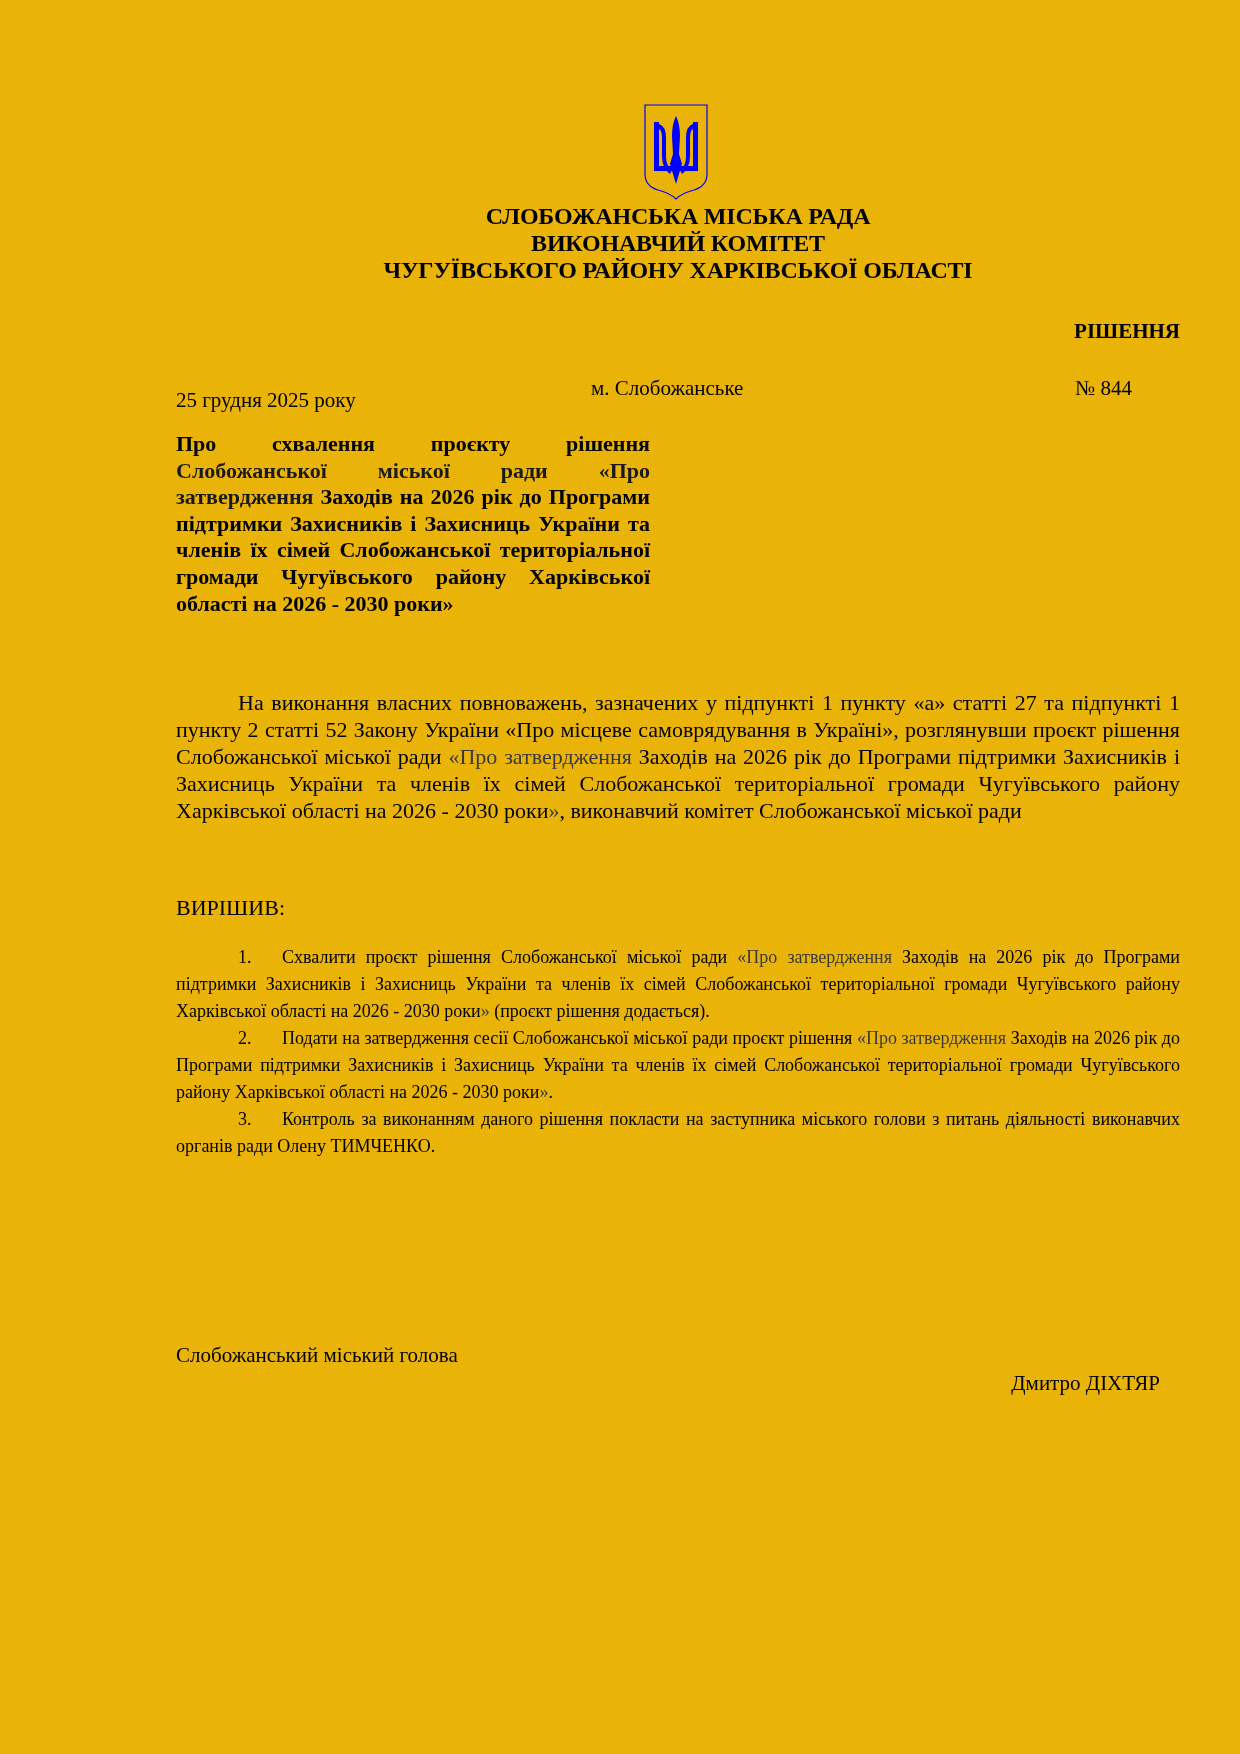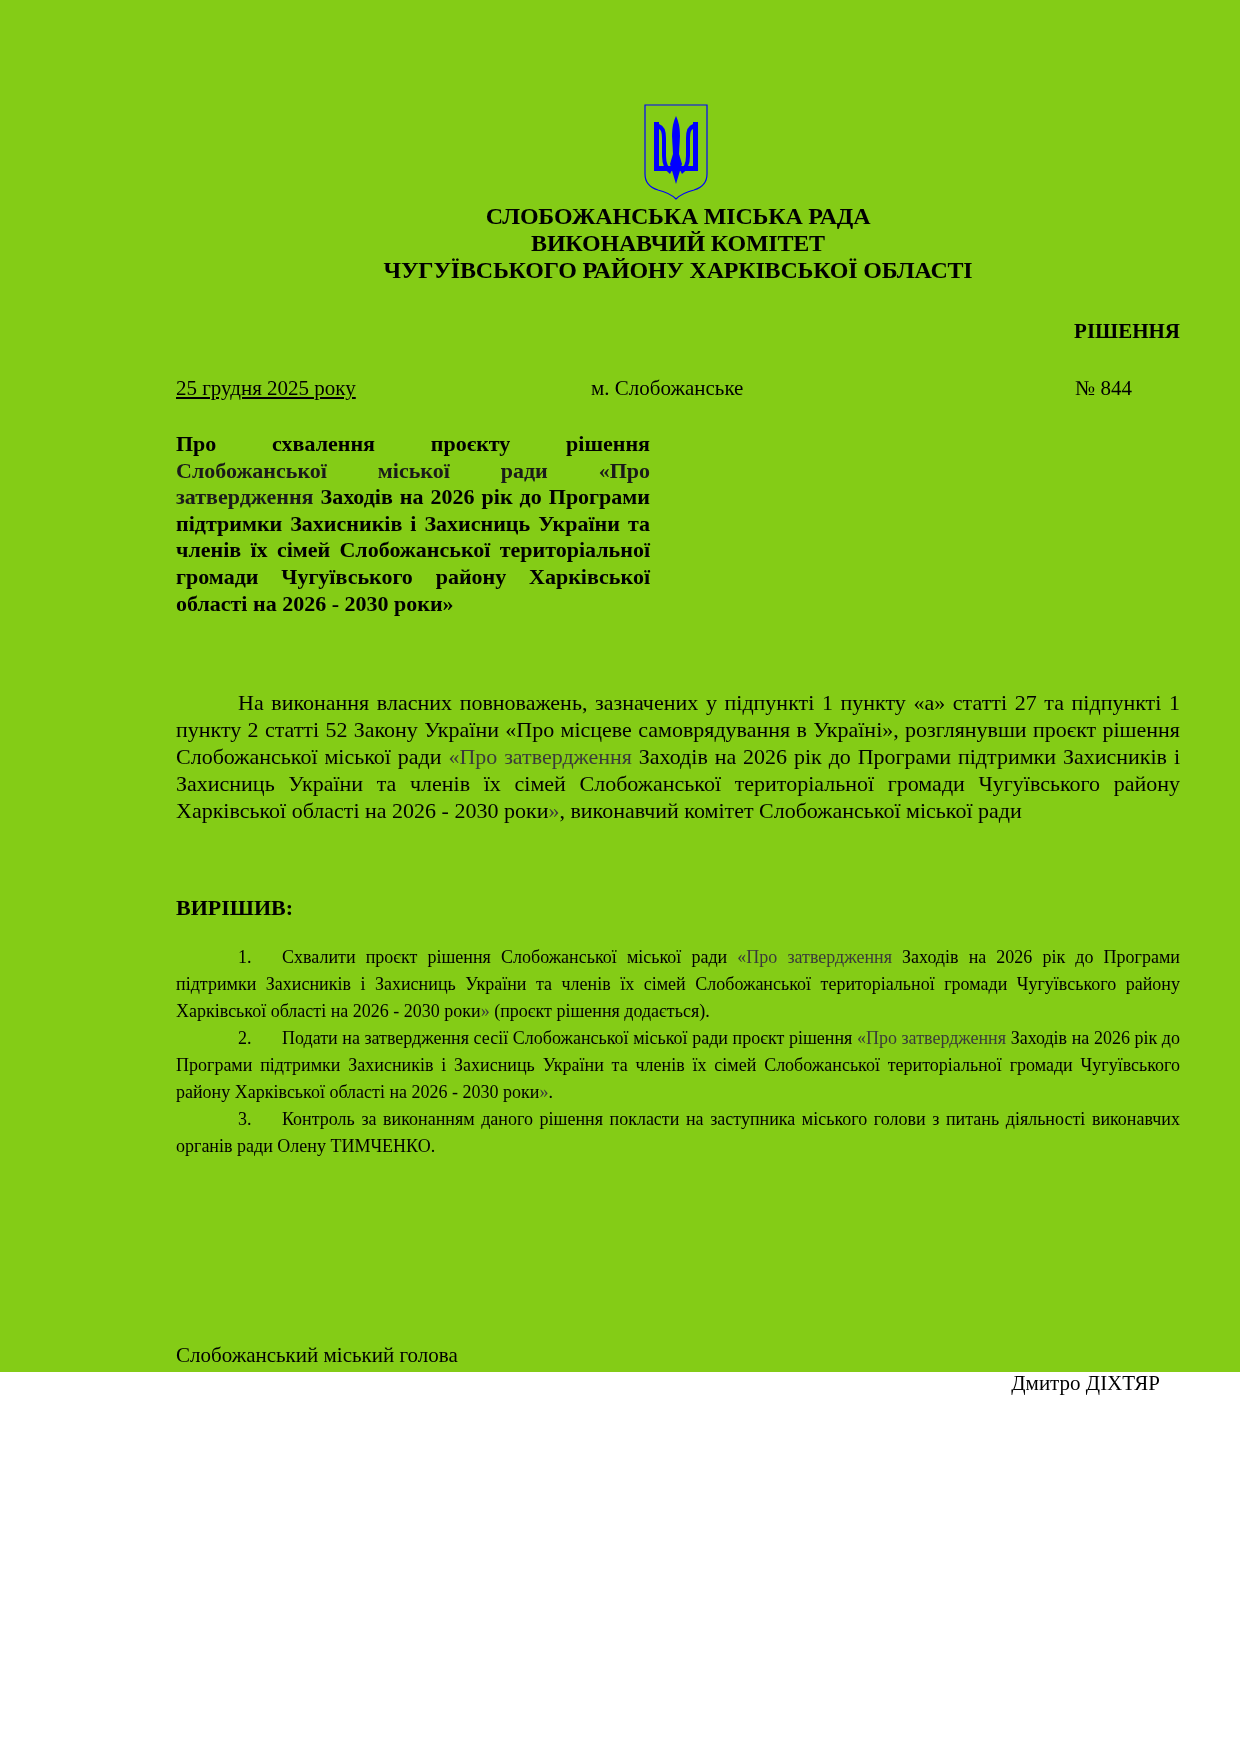--- a/index.html
+++ b/index.html
@@ -13,22 +13,22 @@
       position: relative;
       overflow: hidden;
       color: #000000;
       font-family: "Liberation Serif", "DejaVu Serif", serif;
     }
     .page {
       position: absolute;
       left: 0;
       top: 0;
       width: 1240px;
-      height: 1372px;
-      background: #84cc16;
+      height: 1754px;
+      background: #eab308;
     }
     .coat {
       position: absolute;
       left: 644px;
       top: 104px;
       width: 64px;
       height: 96px;
     }
     .header {
       position: absolute;
@@ -54,21 +54,21 @@
     }
     .meta-row {
       position: absolute;
       left: 176px;
       top: 375px;
       width: 956px;
       height: 28px;
       font-size: 21px;
       line-height: 26px;
     }
-    .meta-date { position: absolute; left: 0; top: 0; text-decoration: underline; }
+    .meta-date { position: absolute; left: 0; top: 12px; }
     .meta-place { position: absolute; left: 405px; top: 0; margin-left: 10px; }
     .meta-num { position: absolute; right: 0; top: 0; }
 
     .subject {
       position: absolute;
       left: 176px;
       top: 431px;
       width: 474px;
       font-size: 22px;
       line-height: 26.6px;
@@ -88,21 +88,20 @@
     }
     .para .gray { color: #3a3a3a; font-weight: normal; }
     .intro { top: 689px; }
 
     .resolved {
       position: absolute;
       left: 176px;
       top: 894px;
       font-size: 22px;
       line-height: 27px;
-      font-weight: bold;
     }
     .list {
       position: absolute;
       left: 176px;
       width: 1004px;
       top: 944px;
       font-size: 18px;
       line-height: 27px;
     }
     .item {

